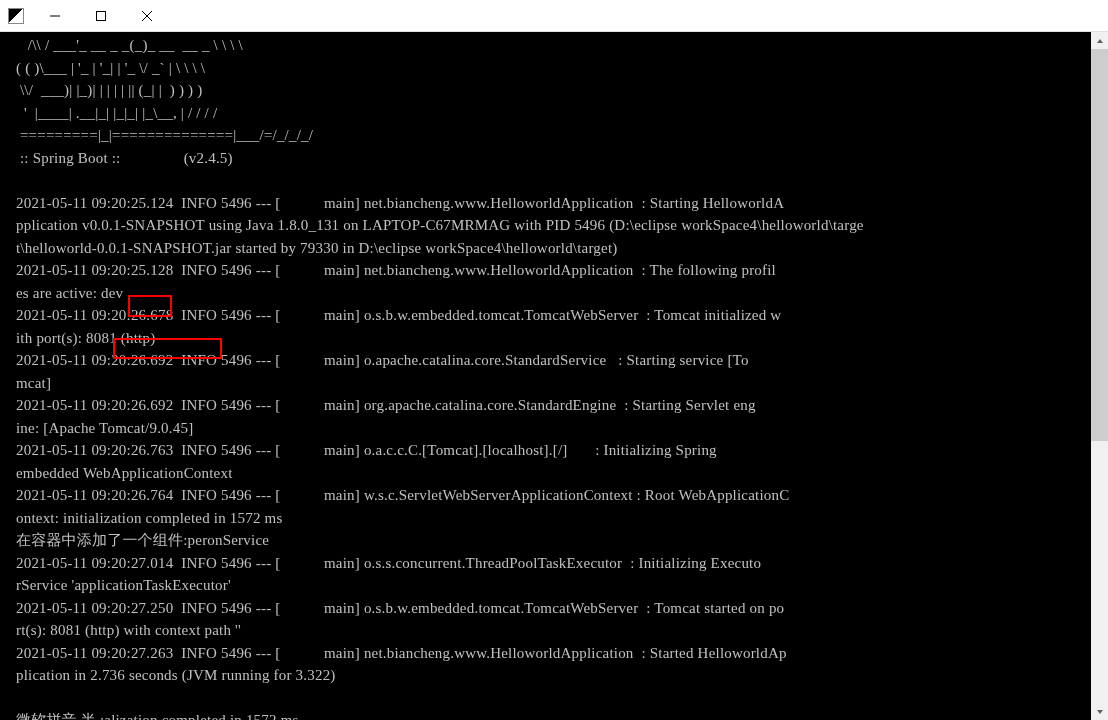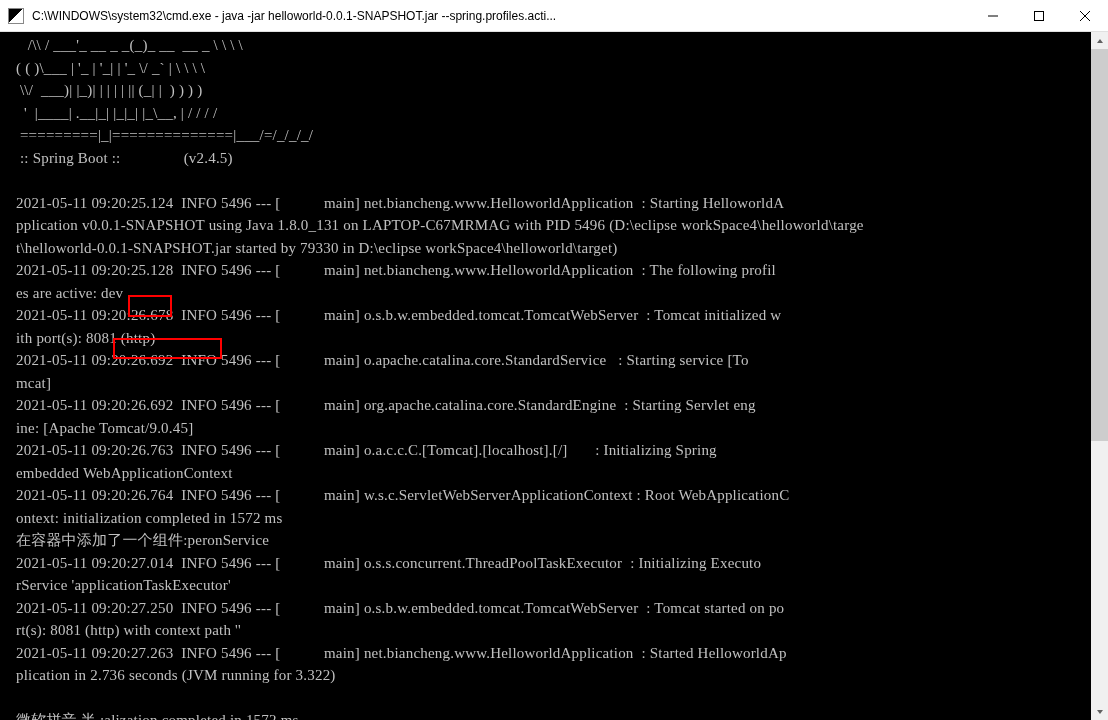--- a/index.html
+++ b/index.html
@@ -123,21 +123,20 @@
       left: 113px;
       width: 109px;
       height: 21px;
     }
   </style>
 </head>
 <body>
 
 <div class="titlebar">
   <div class="titlebar-icon"></div>
-  <div class="titlebar-text">C:\WINDOWS\system32\cmd.exe - java  -jar helloworld-0.0.1-SNAPSHOT.jar  --spring.profiles.acti...</div>
   <div class="titlebar-controls">
     <div class="titlebar-btn">
       <svg viewBox="0 0 10 10">
           <line x1="0" y1="5" x2="10" y2="5" stroke="#000" stroke-width="1"></line>
         </svg>
     </div>
     <div class="titlebar-btn">
       <svg viewBox="0 0 10 10">
           <rect x="0.5" y="0.5" width="9" height="9" fill="none" stroke="#000" stroke-width="1"></rect>
         </svg>

